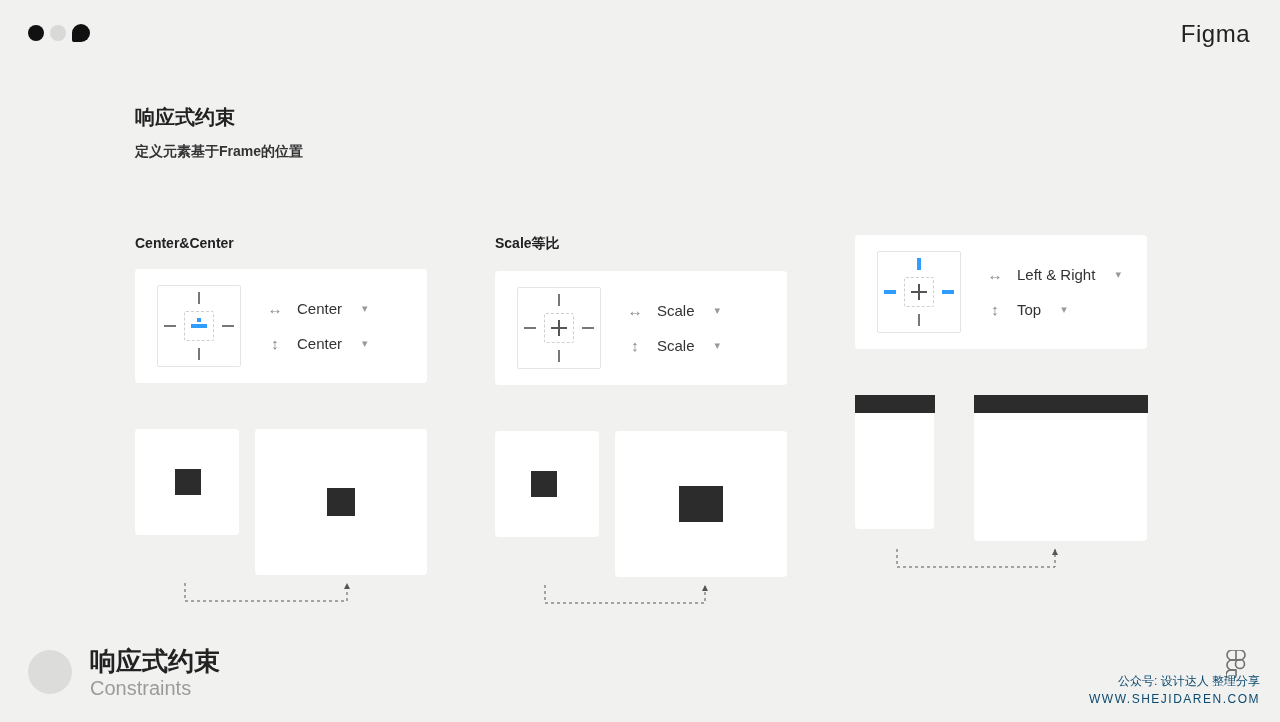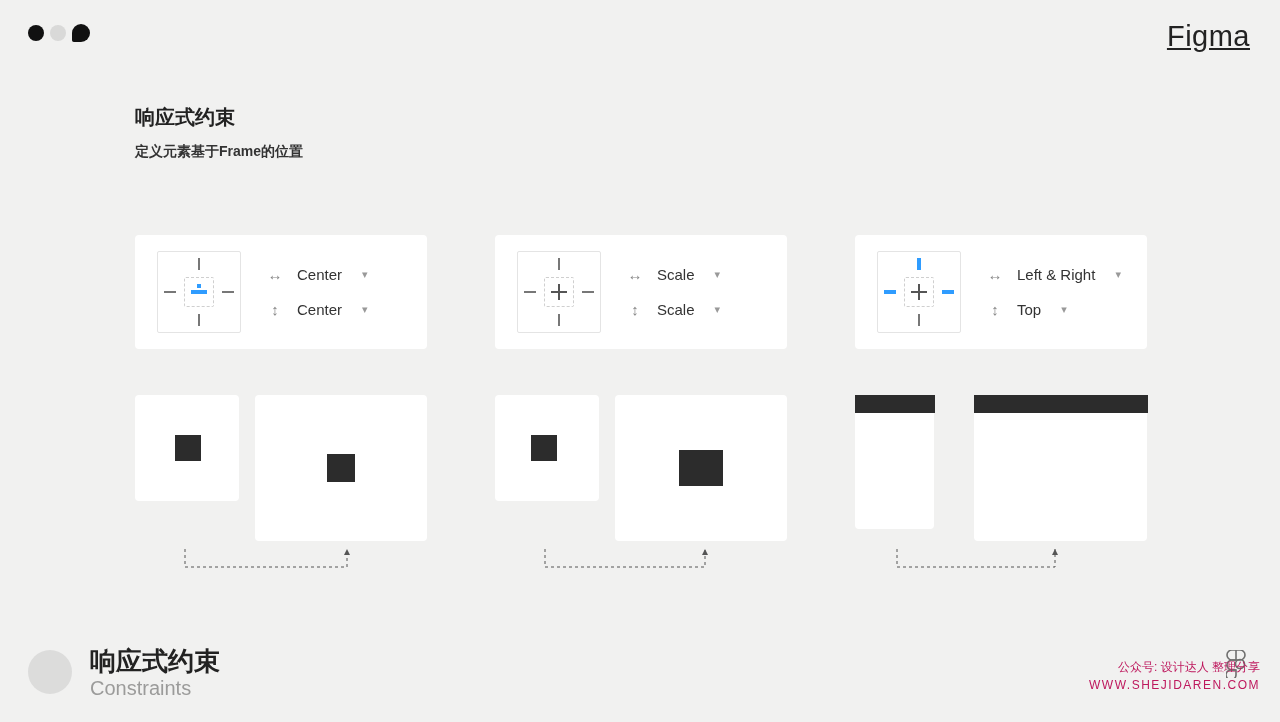--- a/index.html
+++ b/index.html
@@ -12,21 +12,21 @@
     position: relative;
     overflow: hidden;
   }
   
   .dots { position: absolute; top: 24px; left: 28px; display: flex; gap: 6px; align-items: center; }
   .dot { width: 16px; height: 16px; border-radius: 50%; }
   .dot.black { background: #111; }
   .dot.gray { background: #d9d9d8; }
   .dot.leaf { width: 18px; height: 18px; background: #111; border-radius: 50% 50% 50% 10%; }
   
-  .brand { position: absolute; top: 20px; right: 30px; font-size: 29px; font-weight: 500; letter-spacing: 0.5px; text-decoration: underline; }
+  .brand { position: absolute; top: 20px; right: 30px; font-size: 24px; font-weight: 500; letter-spacing: 0.5px; }
   
   .page { position: absolute; left: 135px; top: 104px; right: 130px; }
   .title { font-size: 20px; font-weight: 700; margin-bottom: 12px; }
   .subtitle { font-size: 14px; color: #333; font-weight: bold; }
   
   .cols { display: flex; gap: 68px; margin-top: 74px; }
   .col { width: 292px; }
   .col-label { font-size: 14px; font-weight: 600; margin-bottom: 18px; }
   
   .panel { background: #fff; border-radius: 4px; padding: 16px 18px 16px 22px; display: flex; align-items: center; gap: 26px; min-height: 104px; }
@@ -65,41 +65,42 @@
   .sq { background:#2c2c2c; position:absolute; }
   
   .conn { position:relative; height:30px; margin-top:6px; }
   .conn svg { position:absolute; left:0; top:0; }
   
   .footer { position:absolute; left:28px; bottom:22px; display:flex; align-items:center; gap:18px; }
   .footer .circ { width:44px; height:44px; border-radius:50%; background:#dcdcdb; }
   .footer .t1 { font-size:26px; font-weight:700; color:#222; }
   .footer .t2 { font-size:20px; color:#9b9b9a; margin-top:-2px; }
   
-  .wm { position:absolute; right:20px; bottom:28px; text-align:right; color:#be185d; font-size:12px; line-height:1.5; }
+  .wm { position:absolute; right:20px; bottom:14px; text-align:right; color:#0c4a6e; font-size:12px; line-height:1.5; }
   .wm-logo { position:absolute; right:34px; bottom:40px; }
 </style>
 </head>
 <body>
 
 <div class="dots">
   <div class="dot black"></div>
   <div class="dot gray"></div>
   <div class="dot leaf"></div>
 </div>
 
 <div class="brand">Figma</div>
 
 <div class="page">
   <div class="title">响应式约束</div>
   <div class="subtitle">定义元素基于Frame的位置</div>
 
   <div class="cols">
 
     <div class="col">
+      <div class="col-label">Center&amp;Center</div>
       <div class="panel">
         <div class="glyphbox">
           <div class="tick top"></div>
             <div class="tick bottom"></div>
           <div class="tick left"></div>
             <div class="tick right"></div>
           <div class="inner blue">
             <div class="cross-h"></div>
               <div class="cross-v"></div>
           </div>
@@ -128,20 +129,21 @@
       </div>
       <div class="conn">
         <svg width="220" height="30">
           <path d="M50 2 L50 20 L212 20 L212 2" fill="none" stroke="#555" stroke-width="1" stroke-dasharray="3 3"></path>
           <path d="M212 2 l-3 6 l6 0 z" fill="#555"></path>
         </svg>
       </div>
     </div>
 
     <div class="col">
+      <div class="col-label">Scale等比</div>
       <div class="panel">
         <div class="glyphbox">
           <div class="tick top"></div>
             <div class="tick bottom"></div>
           <div class="tick left"></div>
             <div class="tick right"></div>
           <div class="inner">
             <div class="cross-h"></div>
               <div class="cross-v"></div>
           </div>

